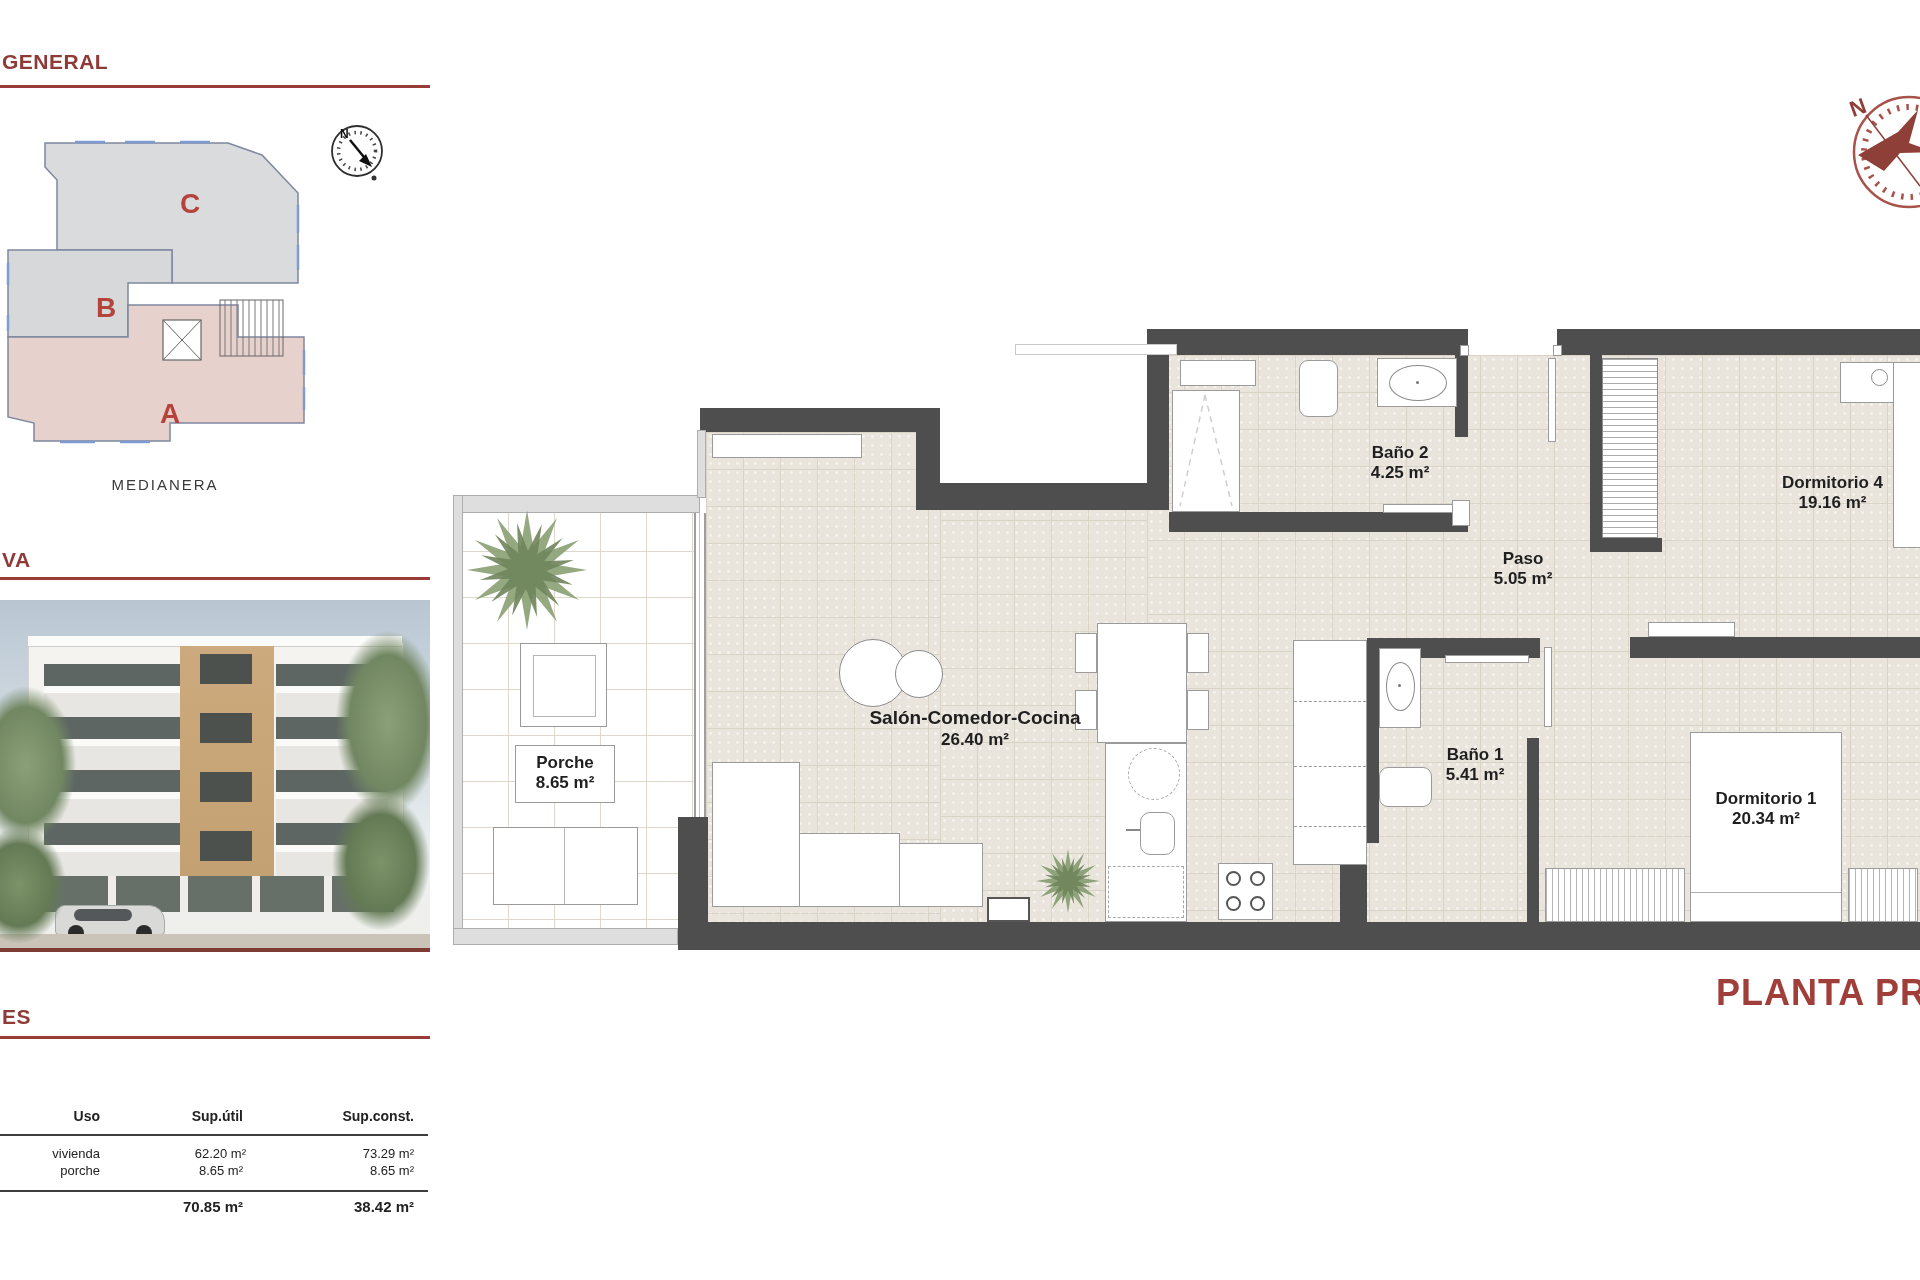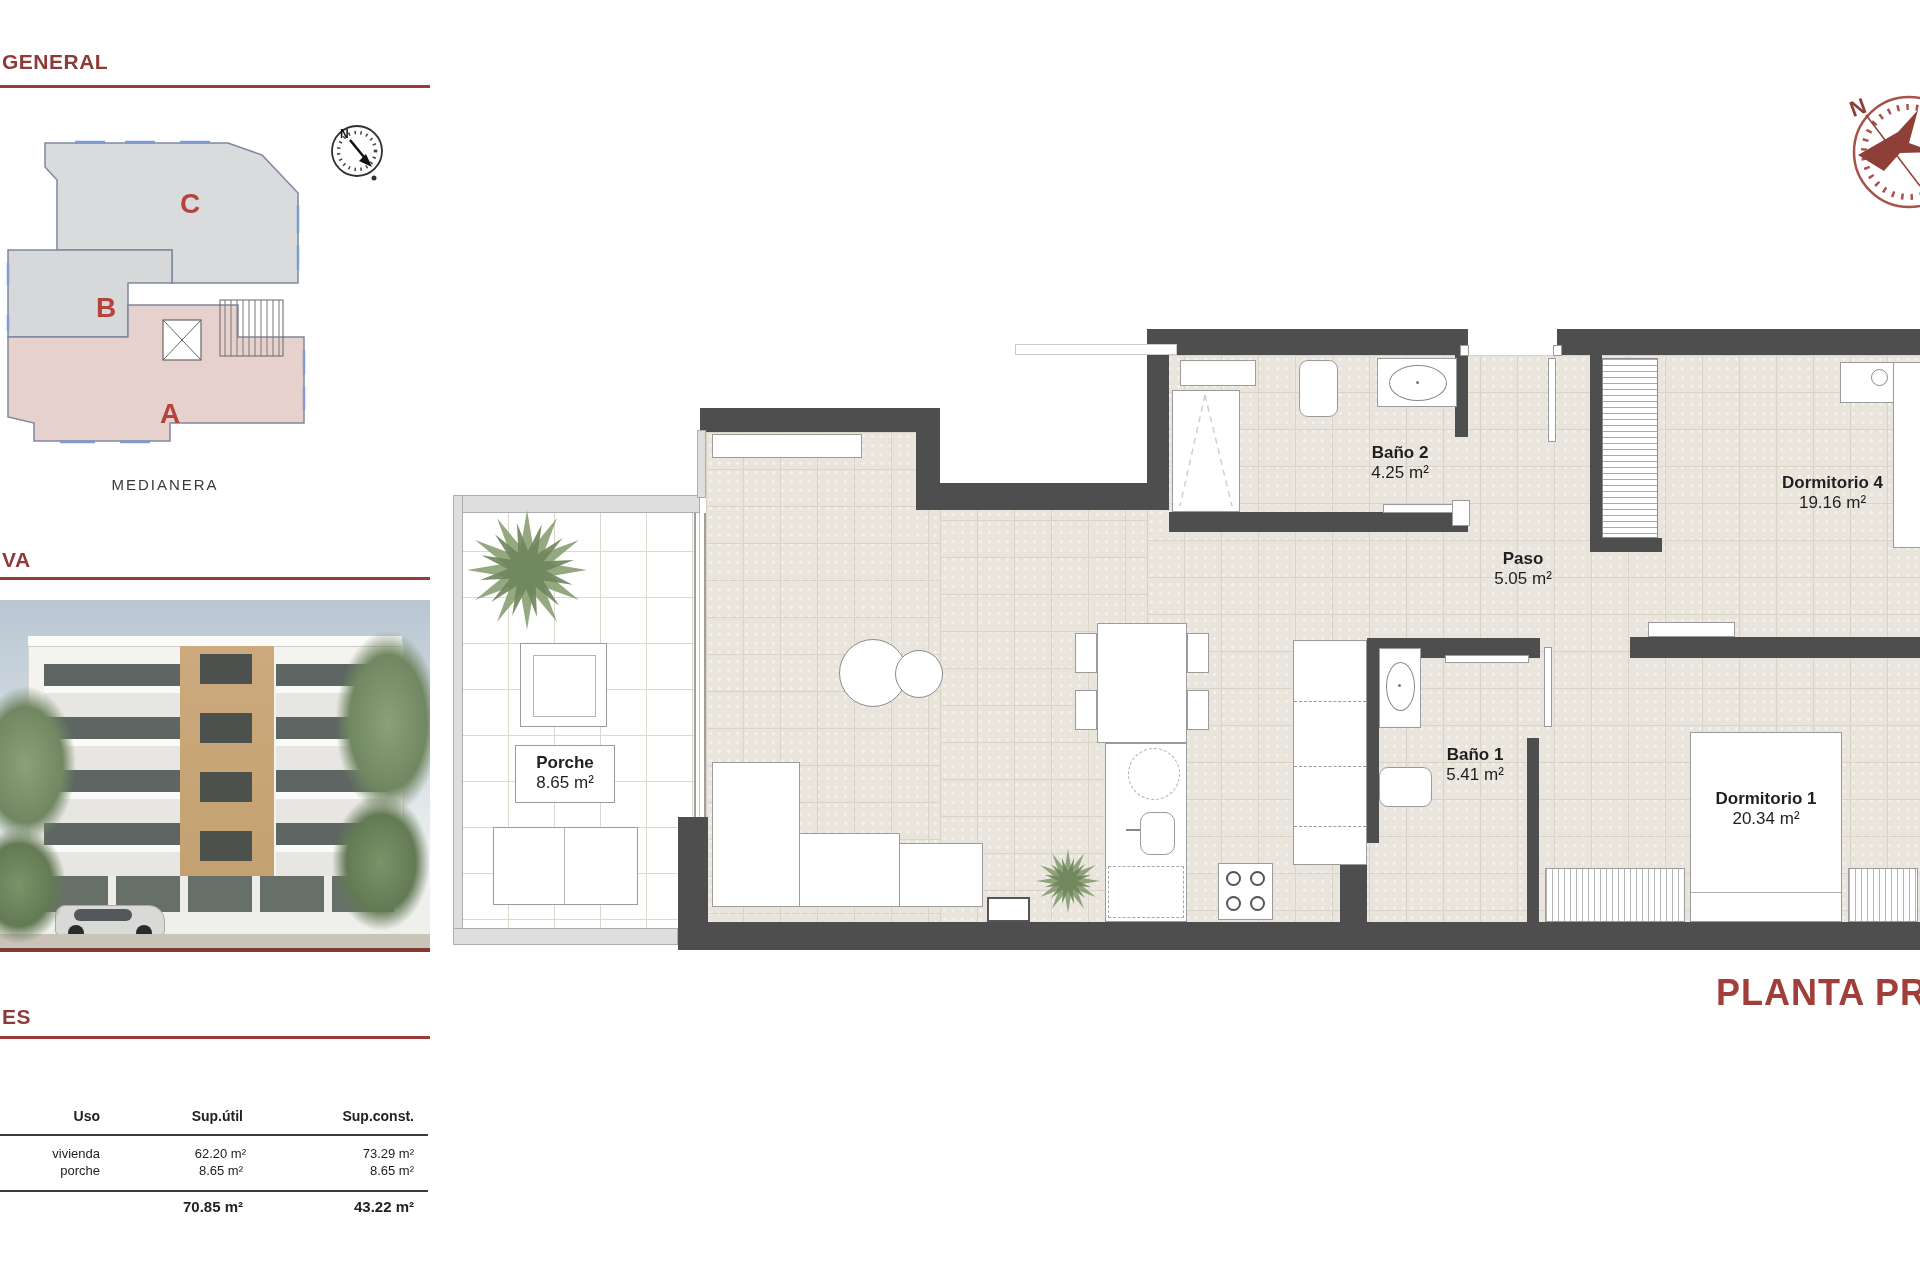--- a/index.html
+++ b/index.html
@@ -25,21 +25,21 @@
   .wall{position:absolute;background:#4e4e4e;}
   .pband{position:absolute;background:#dedede;border:1px solid #adadad;box-sizing:border-box;}
   .furn{position:absolute;background:#fff;border:1px solid #9b9b9b;box-sizing:border-box;}
   .dashbox{position:absolute;border:1.5px dashed #a8a8a8;box-sizing:border-box;}
   .rad{position:absolute;background:repeating-linear-gradient(90deg,#b5b5b5 0 1px,#ffffff 1px 6px);
        border:1px solid #9b9b9b;box-sizing:border-box;}
   .slats{position:absolute;background:repeating-linear-gradient(180deg,#ababab 0 1px,#ffffff 1px 6px);
        border:1px solid #8c8c8c;box-sizing:border-box;}
   .lab{position:absolute;text-align:center;color:#1f1f1f;line-height:1.2;z-index:6;}
   .lab .nm{display:block;font-size:17px;font-weight:600;}
-  .lab .ar{display:block;font-size:17px;font-weight:400;}
+  .lab .ar{display:block;font-size:17px;font-weight:700;}
   .plantitle{position:absolute;left:1716px;top:972px;font-size:36px;font-weight:600;color:#a03f3a;
              white-space:nowrap;letter-spacing:1px;}
   
   .tcell{position:absolute;color:#222;text-align:right;}
   .th{font-size:14px;font-weight:700;}
   .td{font-size:13px;}
   .tt{font-size:15px;font-weight:700;}
   .tline{position:absolute;left:0;width:428px;height:2px;background:#3d3d3d;}
   
   #photo{position:absolute;left:0;top:600px;width:430px;height:350px;overflow:hidden;
@@ -141,21 +141,21 @@
 
   <div class="tcell td" style="left:10px;top:1146px;width:90px">vivienda</div>
   <div class="tcell td" style="left:136px;top:1146px;width:110px">62.20 m²</div>
   <div class="tcell td" style="left:304px;top:1146px;width:110px">73.29 m²</div>
   <div class="tcell td" style="left:10px;top:1163px;width:90px">porche</div>
   <div class="tcell td" style="left:133px;top:1163px;width:110px">8.65 m²</div>
   <div class="tcell td" style="left:304px;top:1163px;width:110px">8.65 m²</div>
 
   <div class="tline" style="top:1190px"></div>
   <div class="tcell tt" style="left:133px;top:1198px;width:110px">70.85 m²</div>
-  <div class="tcell tt" style="left:304px;top:1198px;width:110px">43.22 m²</div>
+  <div class="tcell tt" style="left:304px;top:1198px;width:110px">38.42 m²</div>
 
   <div class="pfloor" style="left:462px;top:505px;width:233px;height:423px"></div>
   <div class="floor" style="left:706px;top:432px;width:234px;height:490px"></div>
   <div class="floor" style="left:940px;top:483px;width:207px;height:439px"></div>
   <div class="floor" style="left:1147px;top:355px;width:773px;height:567px"></div>
 
   <div class="wall" style="left:1147px;top:329px;width:321px;height:26px"></div>
   <div class="wall" style="left:1147px;top:329px;width:22px;height:181px"></div>
   <div class="wall" style="left:700px;top:408px;width:240px;height:24px"></div>
   <div class="wall" style="left:916px;top:432px;width:24px;height:51px"></div>
@@ -276,20 +276,24 @@
 
     <g>
       <circle cx="1909" cy="152" r="55" fill="none" stroke="#a8534a" stroke-width="2.5"></circle>
       <circle cx="1909" cy="152" r="45" fill="none" stroke="#a8534a" stroke-width="6" stroke-dasharray="2.5,7"></circle>
       <line x1="1866" y1="115" x2="1920" y2="186" stroke="#8e3f37" stroke-width="1.5"></line>
       <polygon points="1858,155 1898,132 1918,110 1909,143 1934,152 1900,153 1884,171" fill="#8e3f37"></polygon>
       <text x="1850" y="115" font-size="22" font-weight="bold" fill="#8e3f37" transform="rotate(-20 1858 108)">N</text>
     </g>
   </svg>
 
+  <div class="lab" style="left:795px;top:707px;width:360px">
+    <span class="nm" style="font-size:19px;font-weight:700">Salón-Comedor-Cocina</span>
+    <span class="ar">26.40 m²</span>
+  </div>
   <div class="lab" style="left:1330px;top:443px;width:140px">
     <span class="nm">Baño 2</span>
     <span class="ar">4.25 m²</span>
   </div>
   <div class="lab" style="left:1453px;top:549px;width:140px">
     <span class="nm">Paso</span>
     <span class="ar">5.05 m²</span>
   </div>
   <div class="lab" style="left:1750px;top:473px;width:165px">
     <span class="nm">Dormitorio 4</span>

